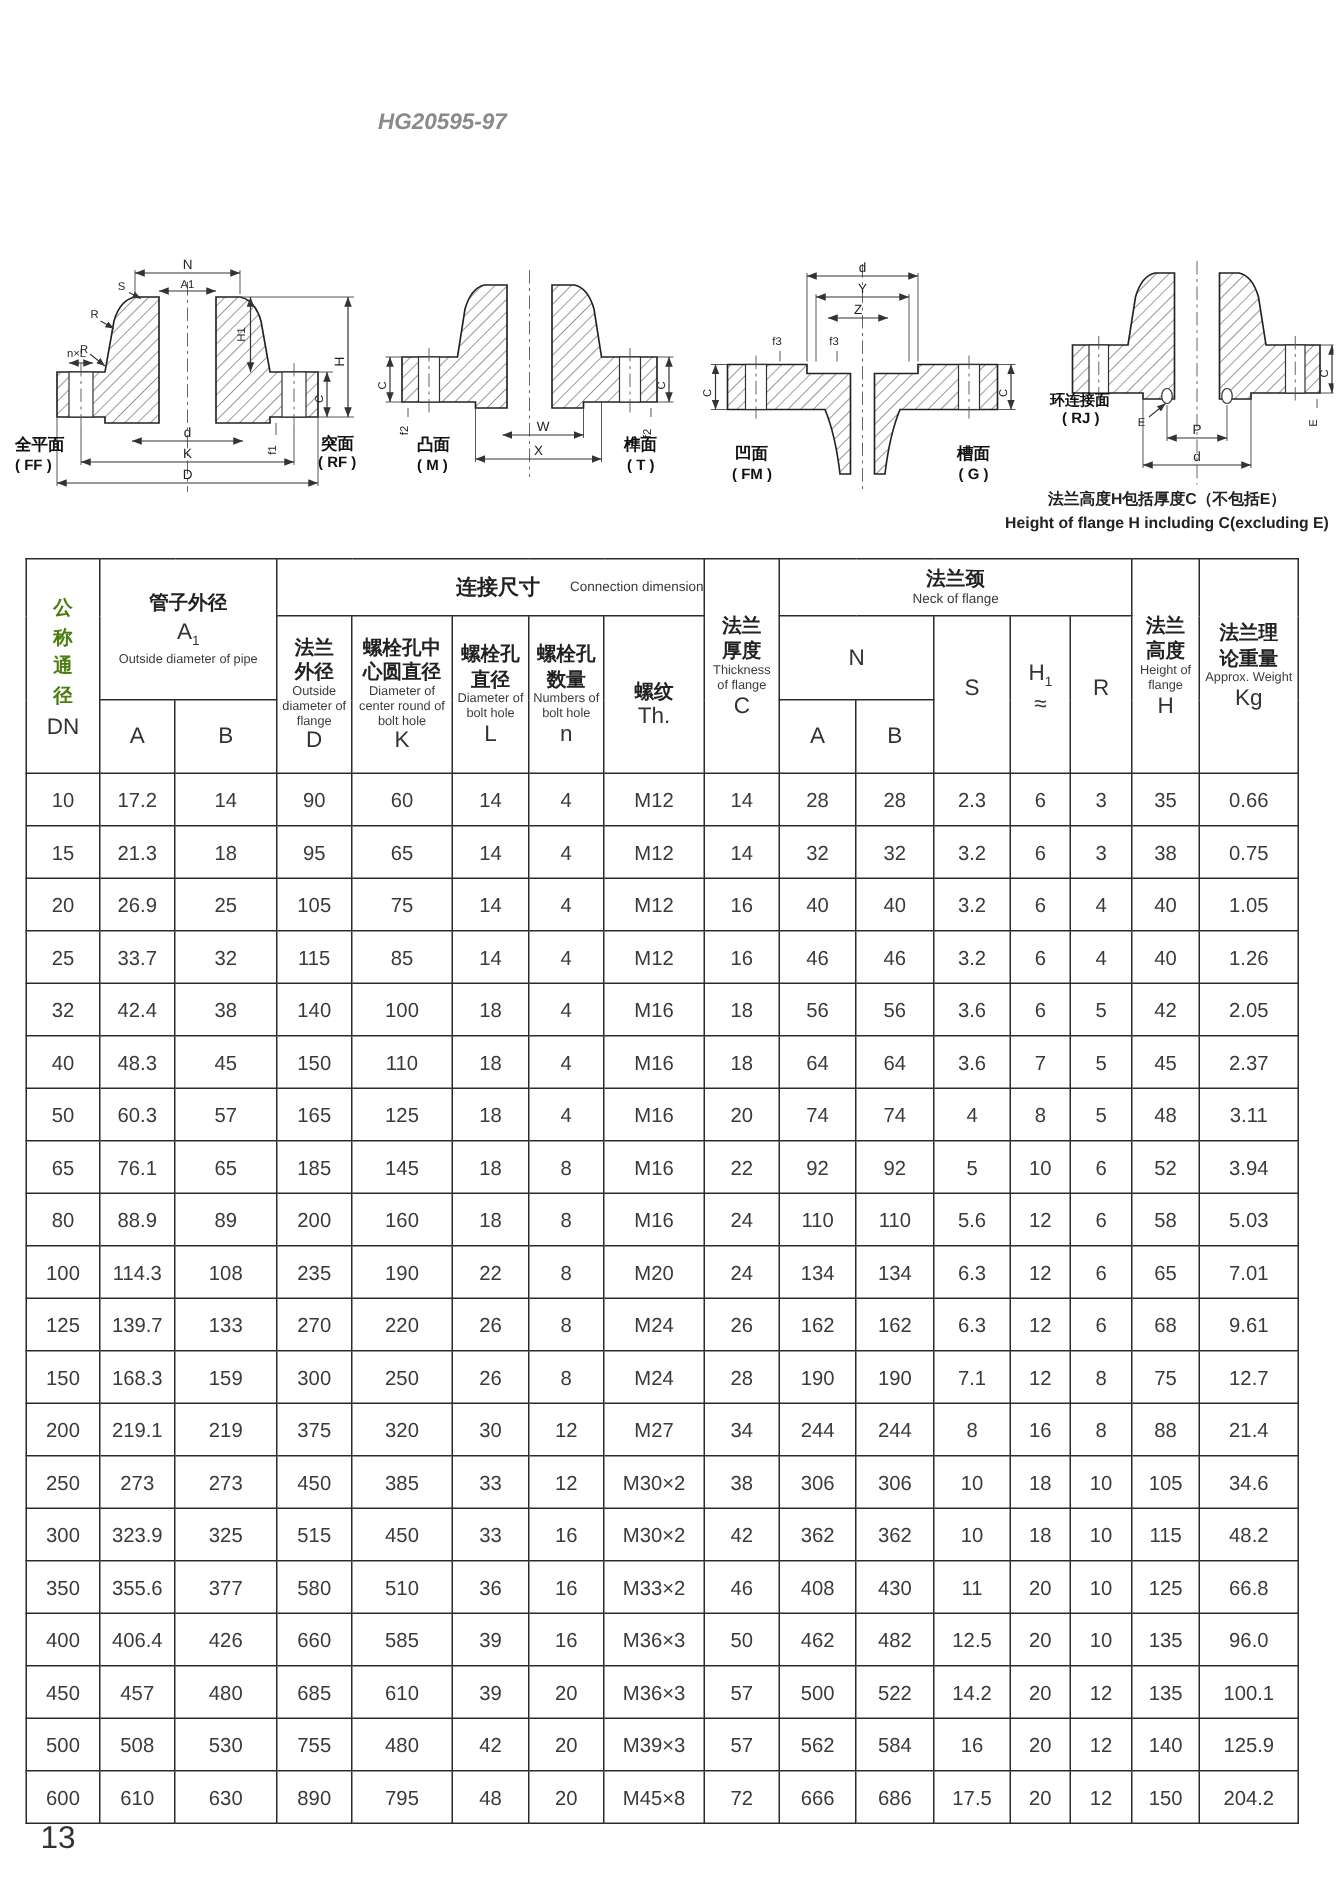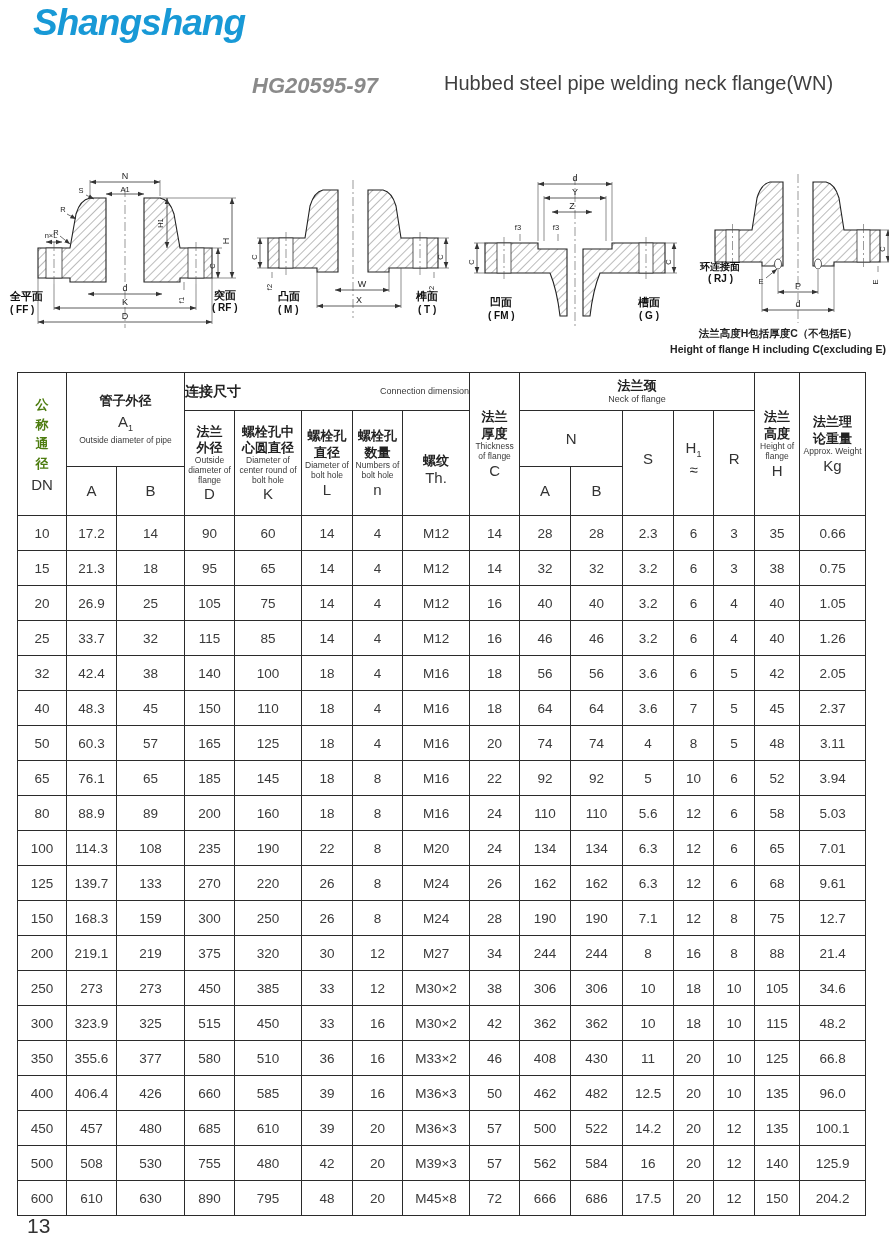--- a/index.html
+++ b/index.html
@@ -6,21 +6,21 @@
   html,body { background:#fff; }
   .page {
     position:relative; width:894px; height:1252px; background:#fff;
     font-family:"Liberation Sans","DejaVu Sans",sans-serif; color:#3a3a3a; overflow:hidden;
   }
   
   .brand-name { position:absolute; left:33px; top:2px; font-size:37px; font-weight:bold; font-style:italic;
     color:#1899d6; letter-spacing:-1px; }
   .brand-tagline { position:absolute; left:24px; top:44px; font-size:23px; color:#2ba6dd; letter-spacing:0px; }
   .doc-title { position:absolute; left:246px; top:32px; font-size:29px; color:#3f3f3f; letter-spacing:0.5px; white-space:nowrap; }
-  .doc-standard { position:absolute; left:252px; top:73px; font-size:22px; font-weight:bold; font-style:italic; color:#8a8a8a; }
+  .doc-standard { position:absolute; left:252px; top:73px; font-size:15px; font-weight:bold; font-style:italic; color:#8a8a8a; }
   .doc-subtitle { position:absolute; left:444px; top:72px; font-size:20px; color:#3f3f3f; white-space:nowrap; }
   
   .diagrams { position:absolute; left:5px; top:168px; }
   svg text { font-family:"Liberation Sans","DejaVu Sans",sans-serif; }
   .mat { fill:url(#hp); stroke:#222; stroke-width:1.1; }
   .bolt { fill:#fff; stroke:#333; stroke-width:0.8; }
   .cl  { stroke:#555; stroke-width:0.6; stroke-dasharray:9 3 2 3; fill:none; }
   .ext { stroke:#444; stroke-width:0.6; }
   .dim { stroke:#333; stroke-width:0.8; marker-start:url(#ar); marker-end:url(#ar); }
   .ldr { stroke:#333; stroke-width:0.7; marker-end:url(#ar); }
@@ -41,31 +41,29 @@
   .en { font-size:8.5px; color:#3a3a3a; line-height:1.15; }
   .code { font-size:15px; color:#333; }
   .code sub { font-size:9px; }
   .vstack { height:100%; display:flex; flex-direction:column; justify-content:space-between; align-items:center;
     padding:5px 1px; }
   .vcenter { height:100%; display:flex; flex-direction:column; justify-content:center; align-items:center; gap:3px;
     padding:2px 1px; }
   .vend { height:100%; display:flex; flex-direction:column; justify-content:flex-end; align-items:center; padding-bottom:9px; }
   .w2cn { width:30px; } .w3cn { width:44px; } .w4cn { width:56px; }
   .dn-vert { width:16px; word-break:break-all; font-size:13px; font-weight:bold; color:#4d7c0f; line-height:1.5; }
-  .inline-group { display:flex; align-items:baseline; justify-content:space-between; gap:0; height:100%; align-items:center; }
+  .inline-group { display:flex; align-items:baseline; justify-content:flex-end; gap:20px; height:100%; align-items:center; }
   .page-number { position:absolute; left:27px; top:1214px; font-size:21px; color:#333; }
 </style>
 </head>
 <body>
 
 <div class="page">
 
-  <div class="brand-name">Shangshang</div>
   <div class="doc-standard">HG20595-97</div>
-  <div class="doc-subtitle">Hubbed steel pipe welding neck flange(WN)</div>
 
   <div class="diagrams">
   <svg width="884" height="182" viewBox="0 0 884 182">
     <defs>
       <pattern id="hp" patternUnits="userSpaceOnUse" width="6" height="6" patternTransform="rotate(45)">
         <line x1="0" y1="0" x2="0" y2="6" stroke="#777" stroke-width="1"></line>
       </pattern>
       <marker id="ar" viewBox="0 0 10 10" refX="9" refY="5" markerWidth="9" markerHeight="9" orient="auto-start-reverse">
         <path d="M0,1.5 L9,5 L0,8.5 Z" fill="#333"></path>
       </marker>

